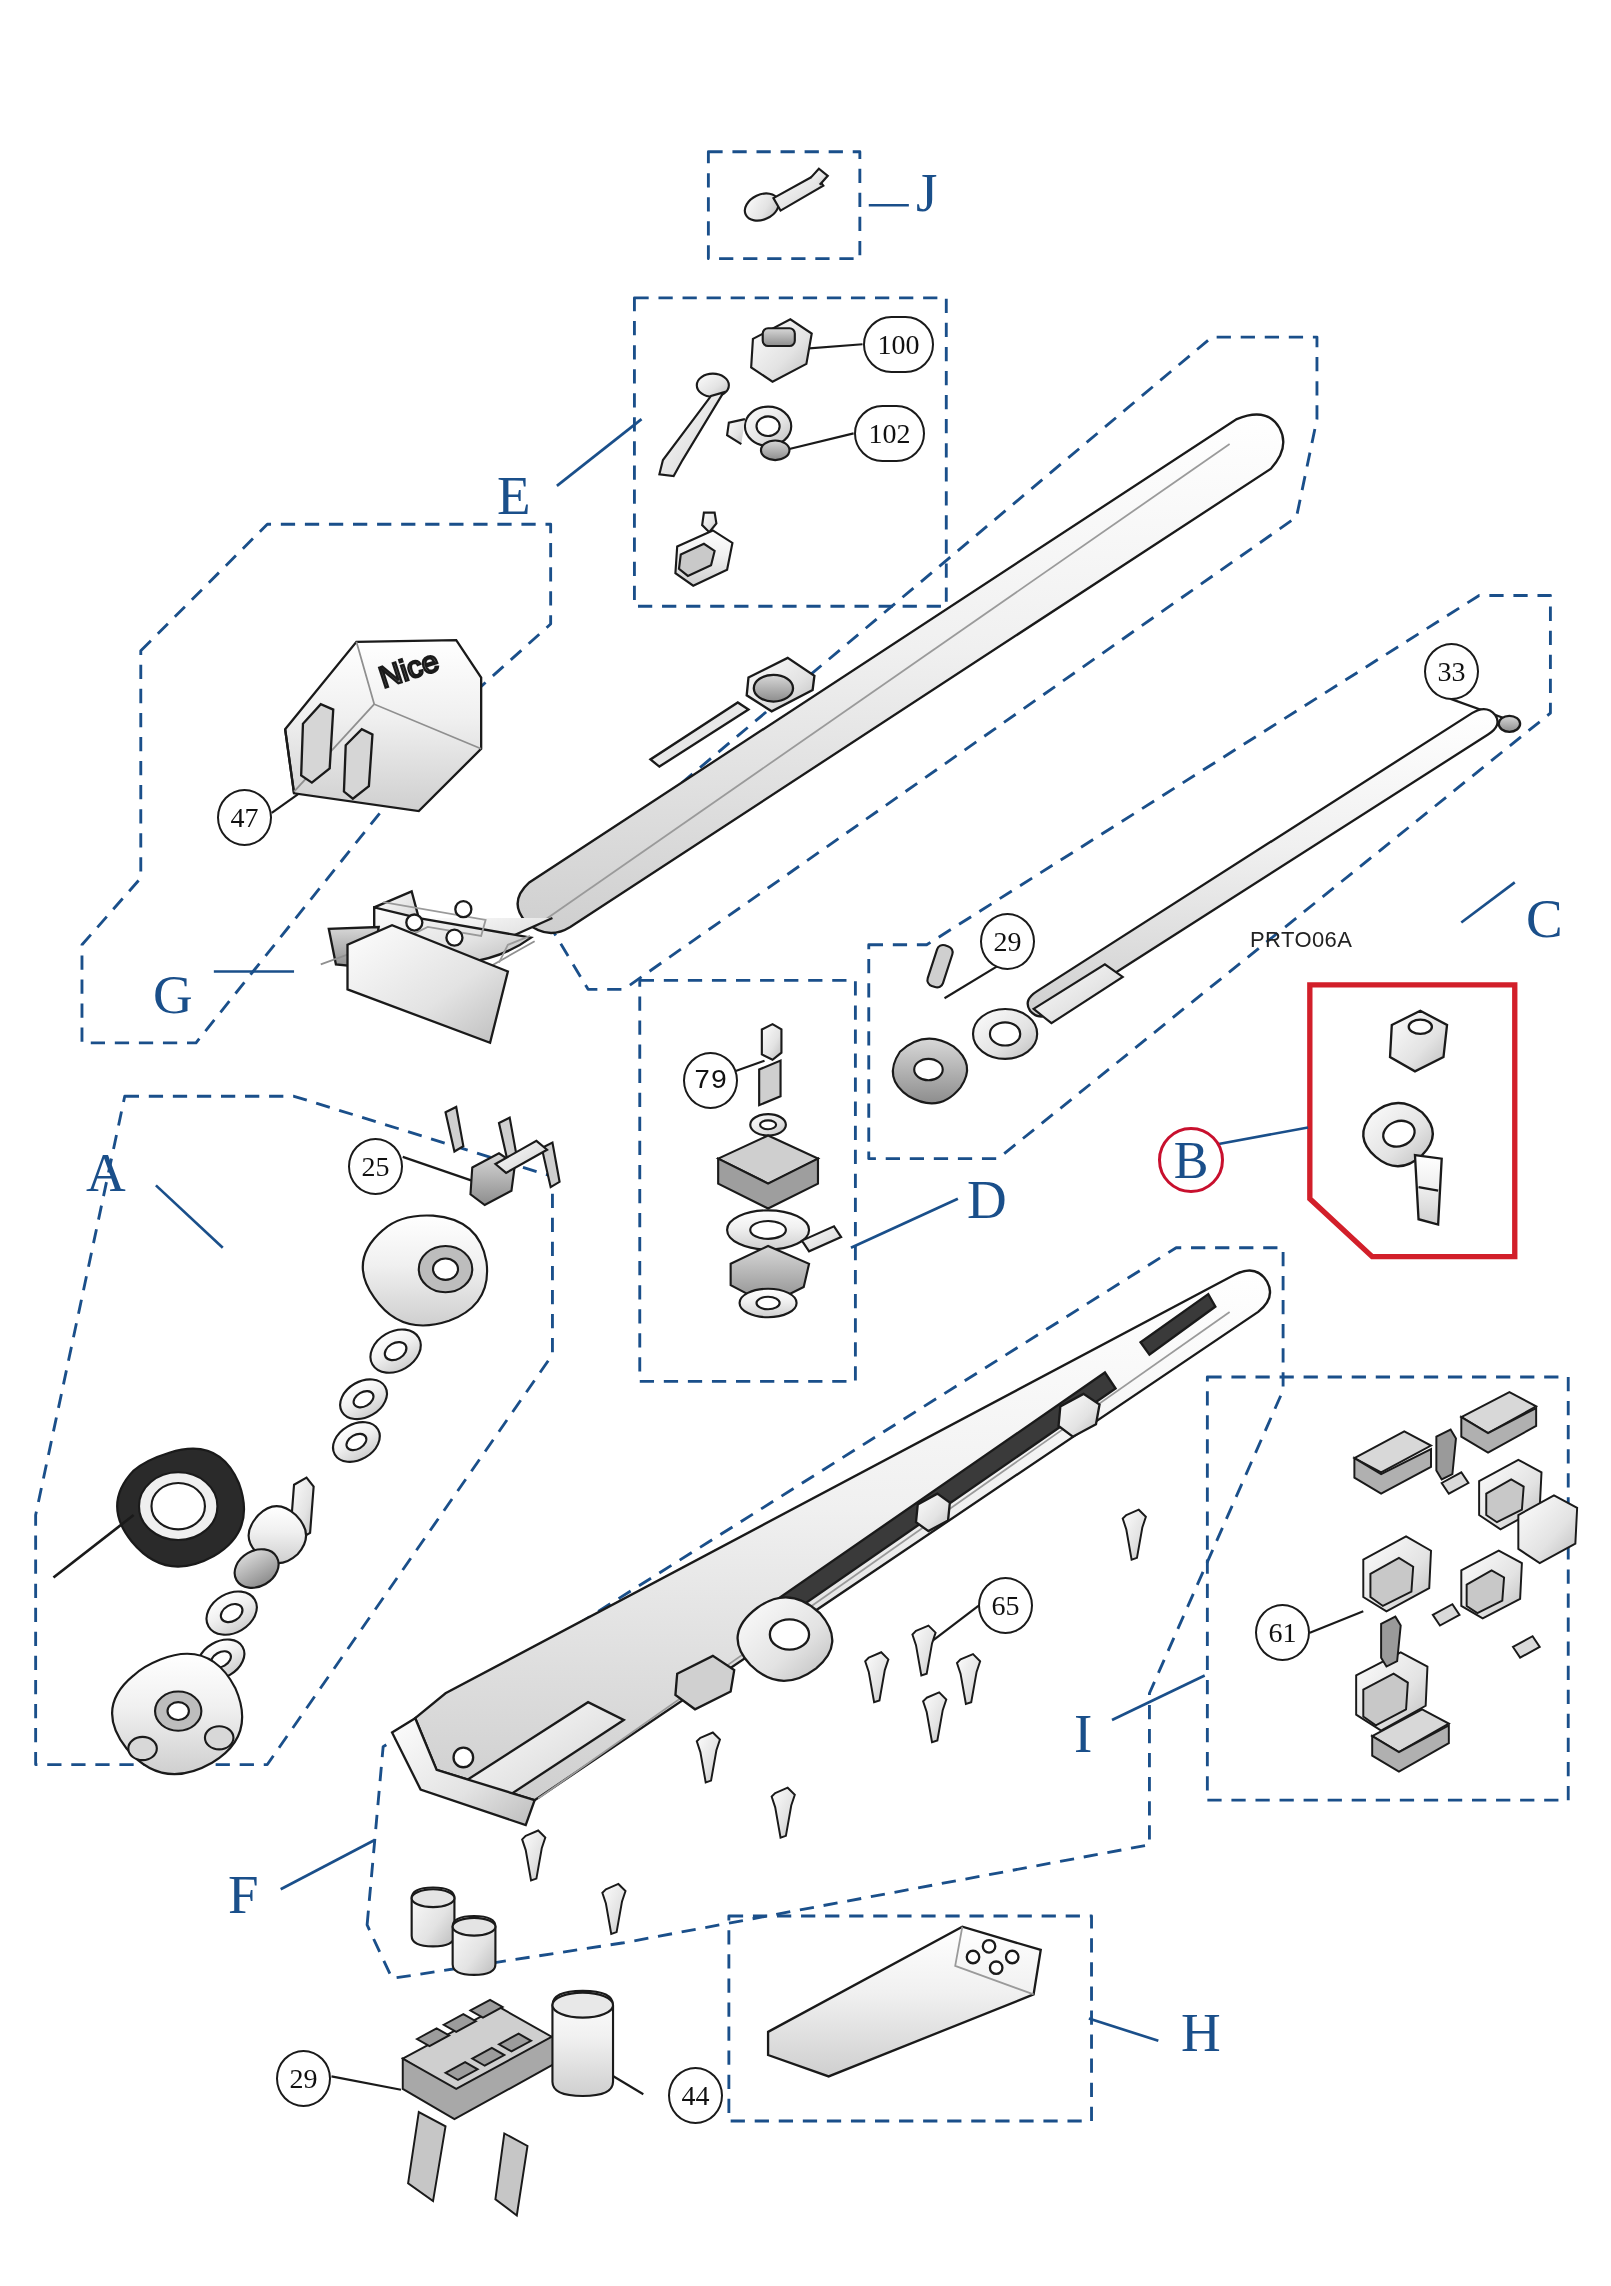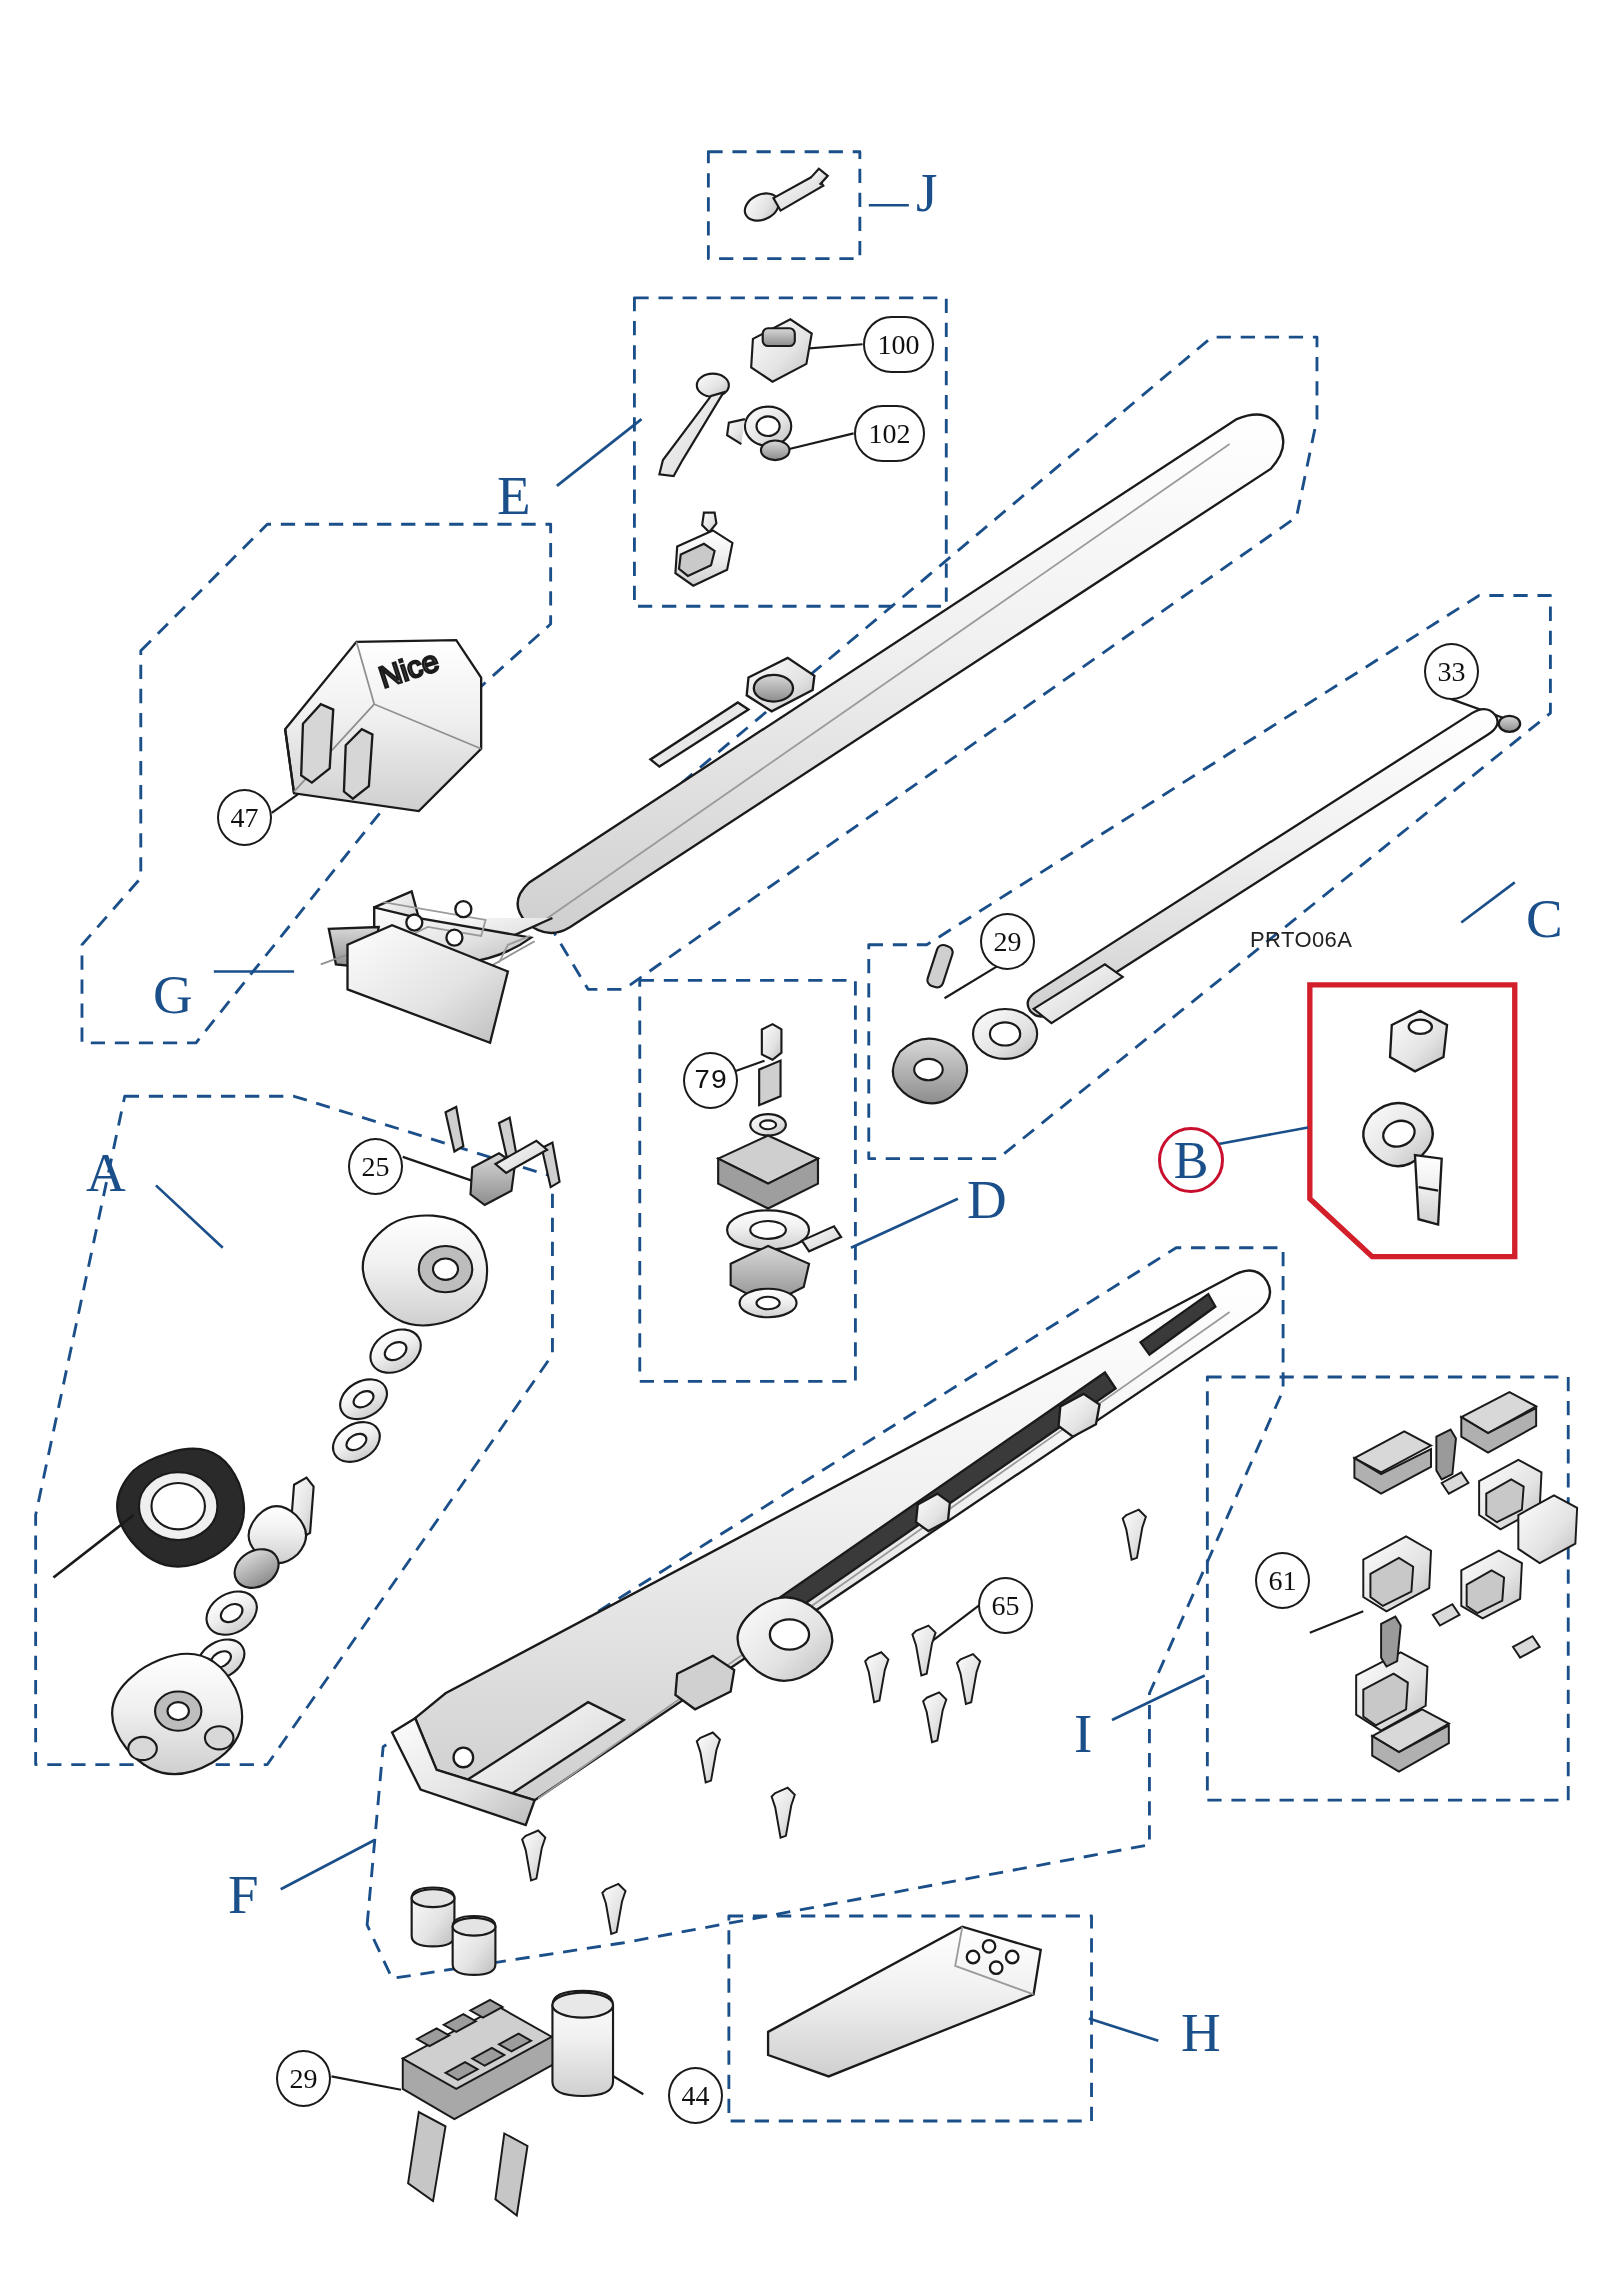--- a/index.html
+++ b/index.html
@@ -386,18 +386,18 @@
   <div class="code-label" style="left:1250px; top:927px;">PRTO06A</div>
 
   <div class="balloon wide" style="left:863px; top:316px;">100</div>
   <div class="balloon wide" style="left:854px; top:405px;">102</div>
   <div class="balloon" style="left:1424px; top:643px;">33</div>
   <div class="balloon" style="left:217px; top:789px;">47</div>
   <div class="balloon" style="left:980px; top:913px;">29</div>
   <div class="balloon" style="left:683px; top:1052px;font-family:Liberation Mono, monospace;">79</div>
   <div class="balloon" style="left:348px; top:1138px;">25</div>
   <div class="balloon" style="left:978px; top:1577px;">65</div>
-  <div class="balloon" style="left:1255px; top:1552px;">61</div>
+  <div class="balloon" style="left:1255px; top:1604px;">61</div>
   <div class="balloon" style="left:276px; top:2050px;">29</div>
   <div class="balloon" style="left:668px; top:2067px;">44</div>
 
 </div>
 
 
 </body></html>

